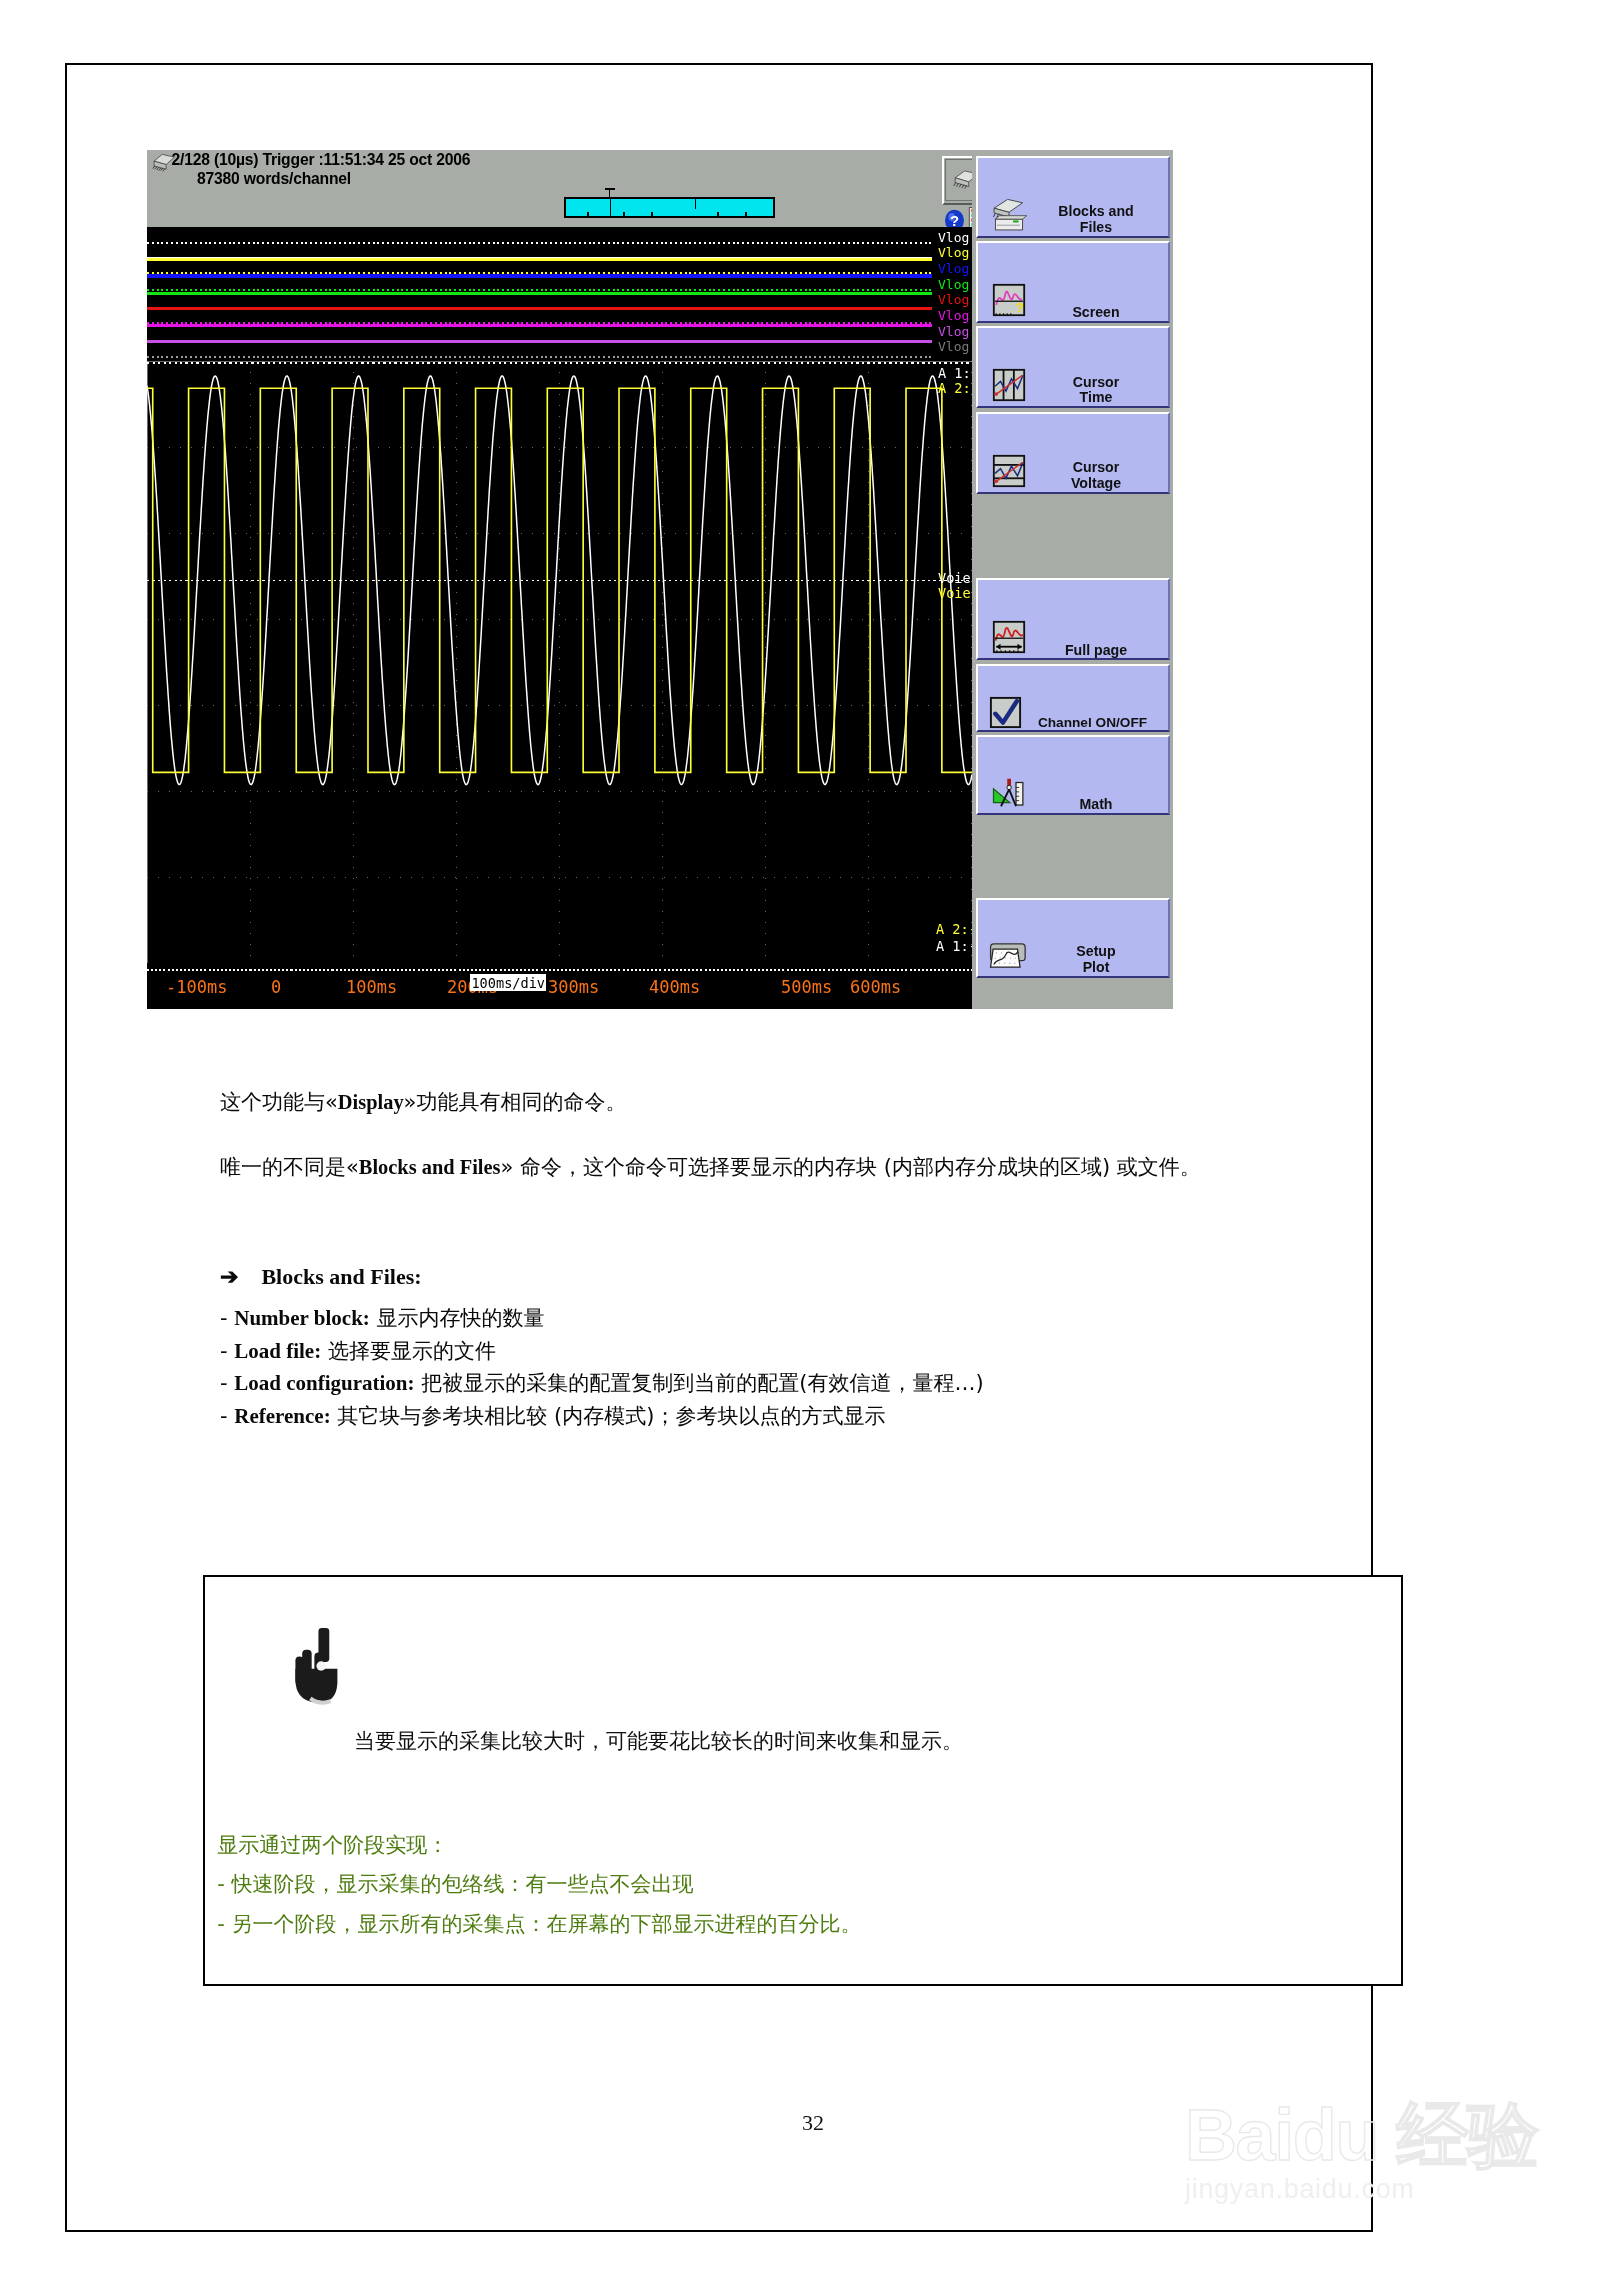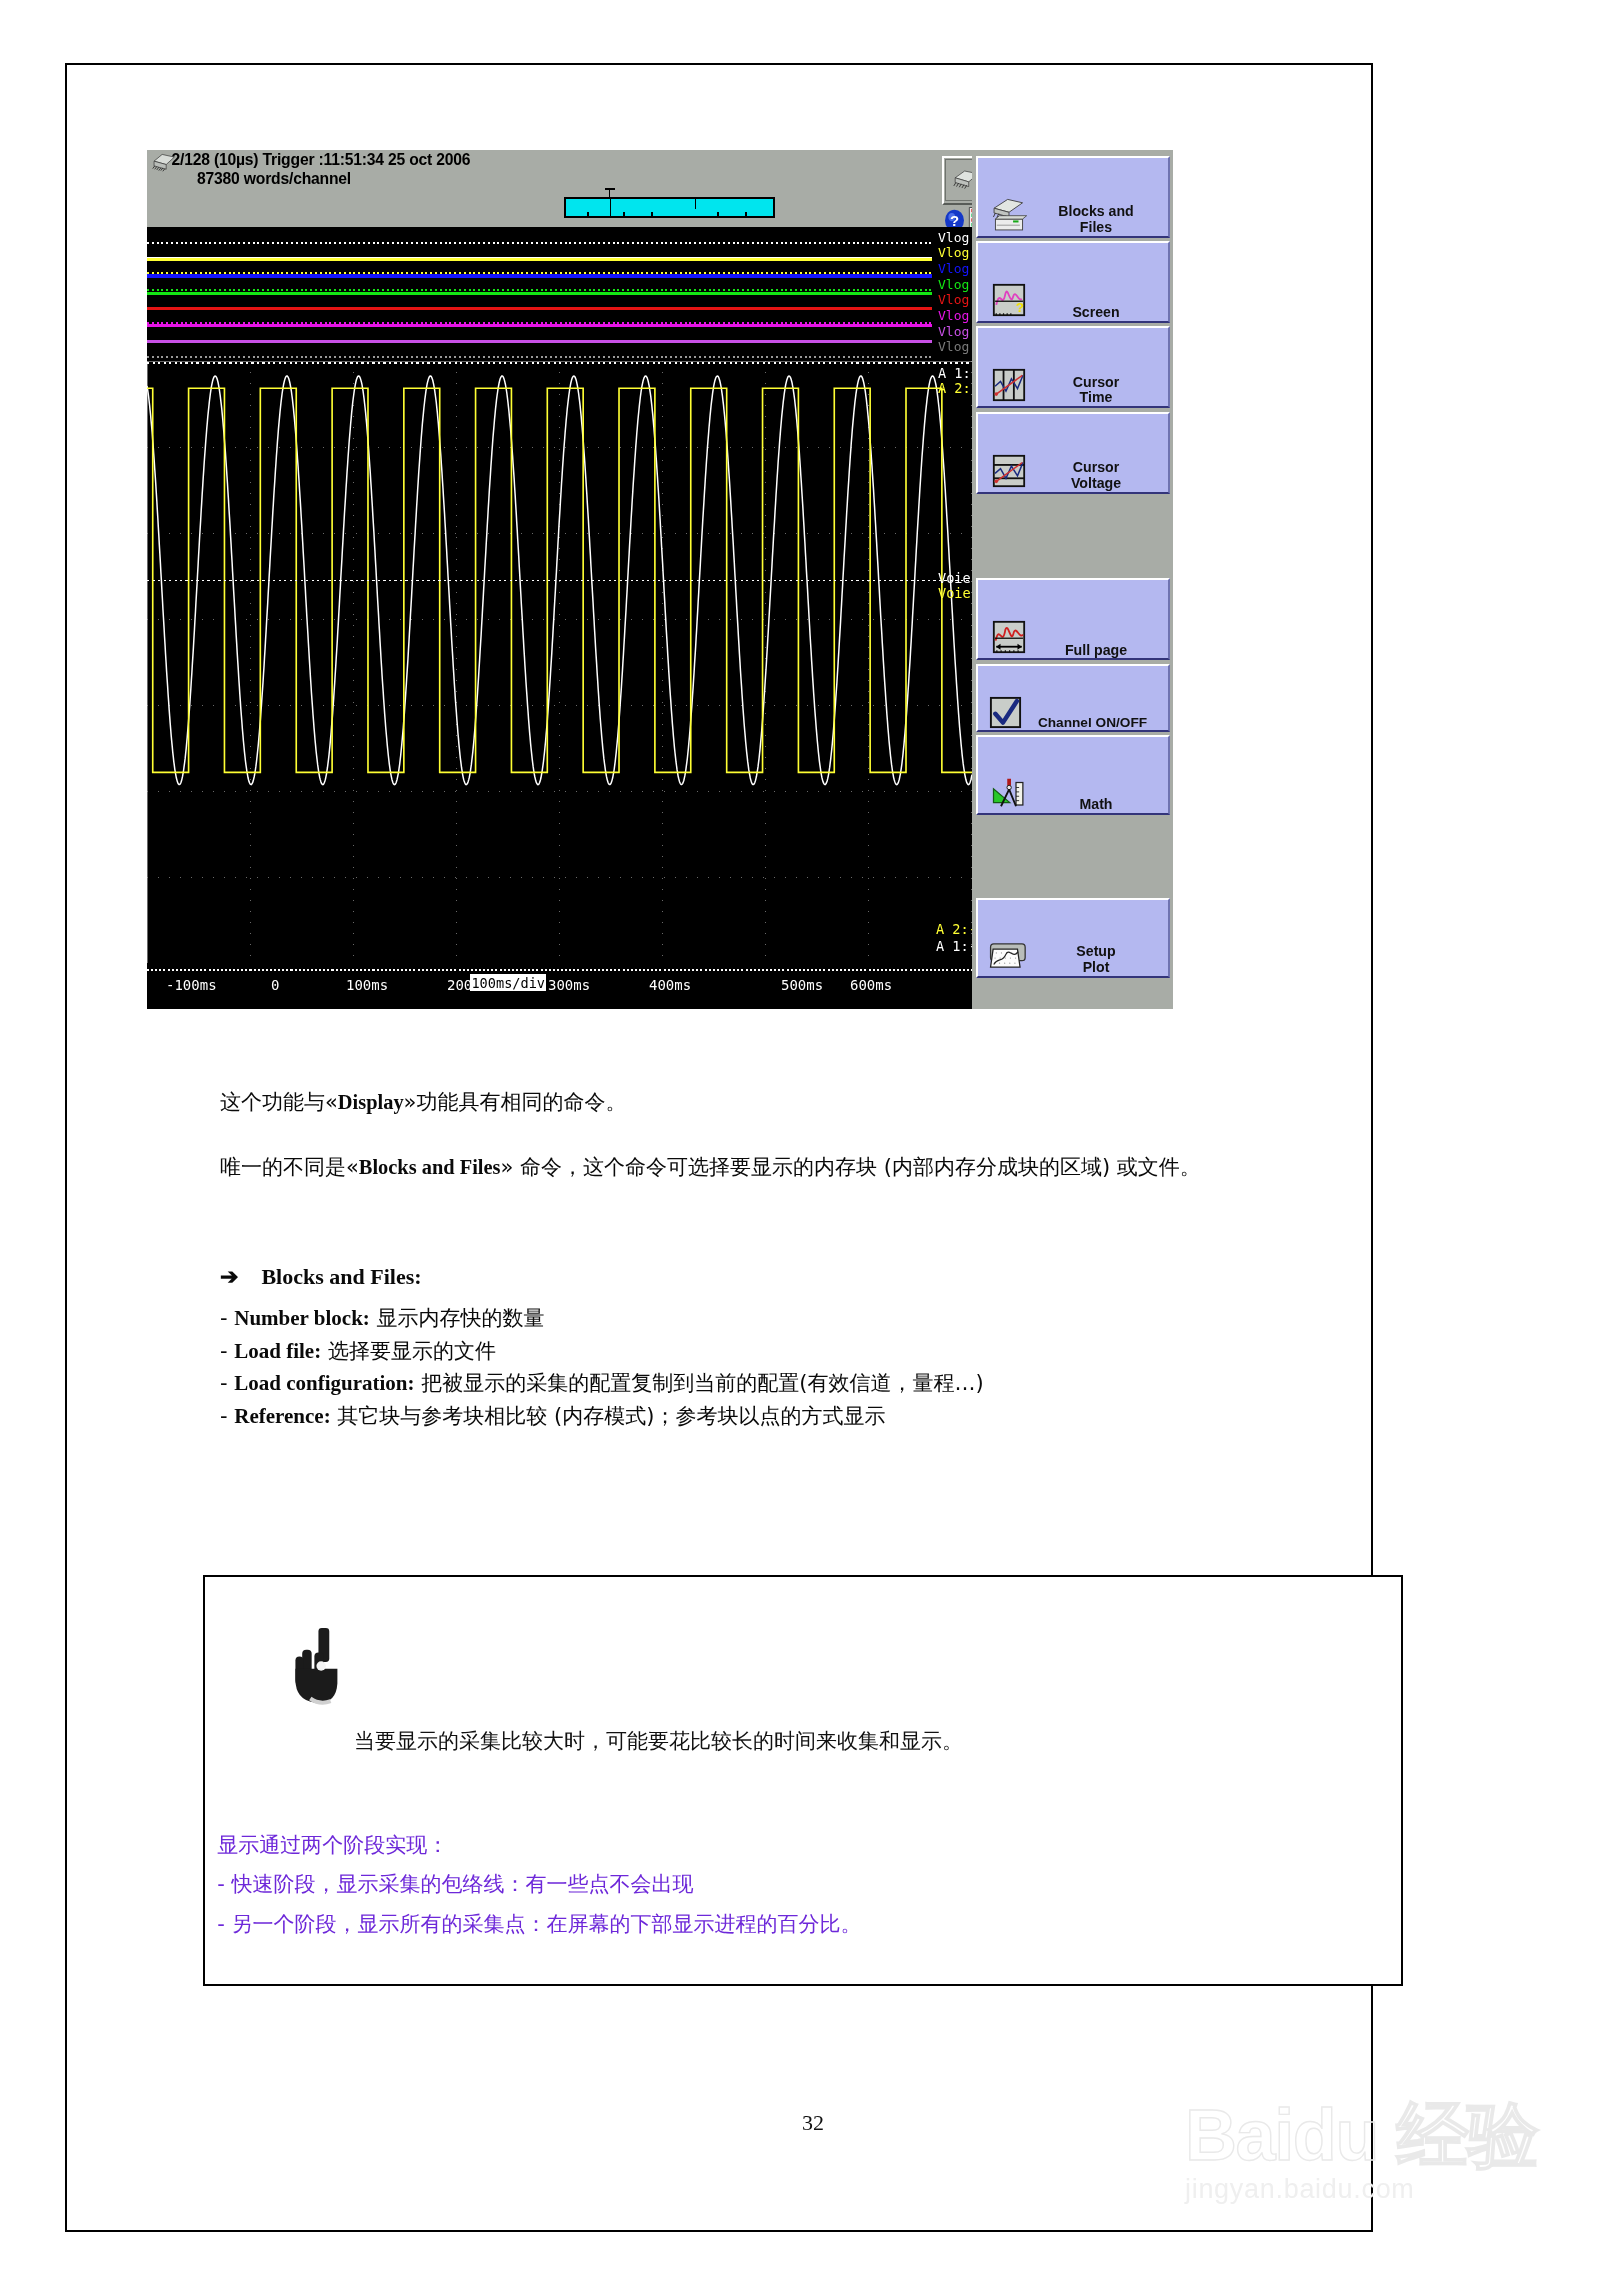--- a/index.html
+++ b/index.html
@@ -78,21 +78,21 @@
   }
   .zeroline{position:absolute;left:0;top:219px;width:825px;height:1.4px;
     background:repeating-linear-gradient(to right,#fff 0 2px,transparent 2px 5.5px);}
   .dashline{position:absolute;left:0;width:825px;height:1.4px;
     background:repeating-linear-gradient(to right,#fff 0 2px,transparent 2px 5.5px);}
   .wave-svg{position:absolute;left:0;top:0;width:825px;height:602px;}
 
   .axis{position:absolute;left:0;top:736px;width:825px;height:46px;background:#000;}
   .axis-rule{position:absolute;left:0;top:5.5px;width:825px;height:2.7px;
     background:repeating-linear-gradient(to right,#fff 0 2px,transparent 2px 4.1px);}
-  .axis-lab{position:absolute;top:13.6px;font-family:"DejaVu Sans Mono",monospace;font-size:14px;color:#ffffff;white-space:nowrap;}
+  .axis-lab{position:absolute;top:13.6px;font-family:"DejaVu Sans Mono",monospace;font-size:17px;color:#f97316;white-space:nowrap;}
   .axis-overlay{position:absolute;left:323px;top:11px;background:#fff;color:#000;
     font-family:"DejaVu Sans Mono",monospace;font-size:13.6px;padding:0.7px 1.4px;white-space:nowrap;z-index:3;}
   .volt-lab{position:absolute;font-family:"DejaVu Sans Mono",monospace;font-size:13.6px;white-space:pre;}
 
   
   .menu{position:absolute;left:825px;top:0;width:202px;height:859px;background:#a8aca6;
     box-sizing:border-box;padding:5.5px 4.1px 5.5px 4.1px;}
   .mbtn{position:relative;width:100%;background:#b4b8f0;box-sizing:border-box;
     border-top:2px solid #fff;border-left:2px solid #fff;
     border-right:2px solid #6f73b0;border-bottom:2px solid #33347a;
@@ -114,21 +114,21 @@
   .li{font-size:21px;line-height:1.55;margin:0;}
   .li b{font-family:"Liberation Serif",serif;}
 
   .notebox{
     position:absolute;left:136px;top:1510px;width:1200px;height:411px;
     border:2.7px solid #000;box-sizing:border-box;background:#fff;padding-left:39px;
   }
   .hand-icon{position:absolute;left:85px;top:48px;width:65px;height:82px;}
   .note-line{position:absolute;left:149px;top:150px;width:1022px;
     font-family:"DejaVu Sans",sans-serif;font-size:21px;color:#111;}
-  .note-b{position:absolute;left:12.3px;width:1159px;font-family:"DejaVu Sans",sans-serif;font-size:21px;color:#6d28d9;}
+  .note-b{position:absolute;left:12.3px;width:1159px;font-family:"DejaVu Sans",sans-serif;font-size:21px;color:#4d7c0f;}
 
   .pagenum{position:absolute;left:0;top:2045px;width:1492px;text-align:center;
     font-family:"Liberation Serif",serif;font-size:22px;color:#111;}
 
   
   .wm{position:absolute;left:1118px;top:2034px;width:409px;height:157px;opacity:1;}
   .wm-txt{font-family:"Liberation Sans",sans-serif;font-weight:bold;font-size:72px;
      color:transparent;-webkit-text-stroke:1.4px #e9e9e9;letter-spacing:-1.4px;line-height:1;}
   .wm-sub{font-family:"Liberation Sans",sans-serif;font-size:27px;color:#efefef;letter-spacing:0.7px;margin-top:2.7px;}
 </style>

